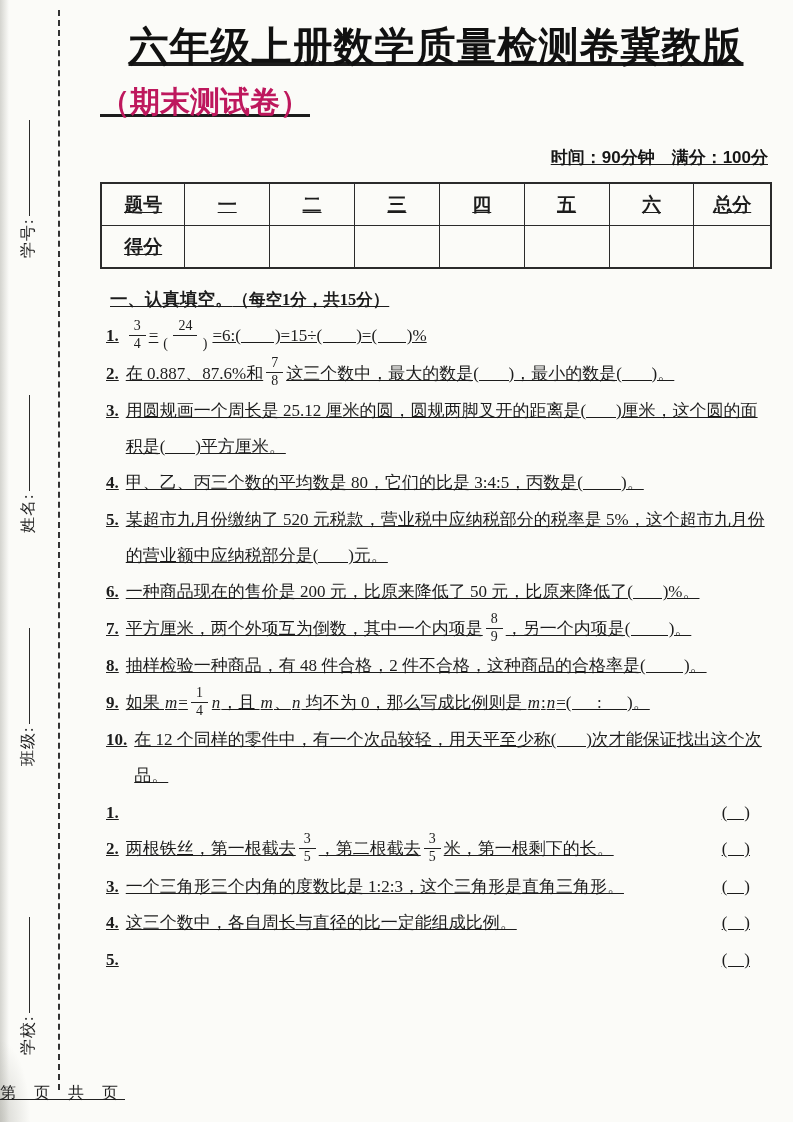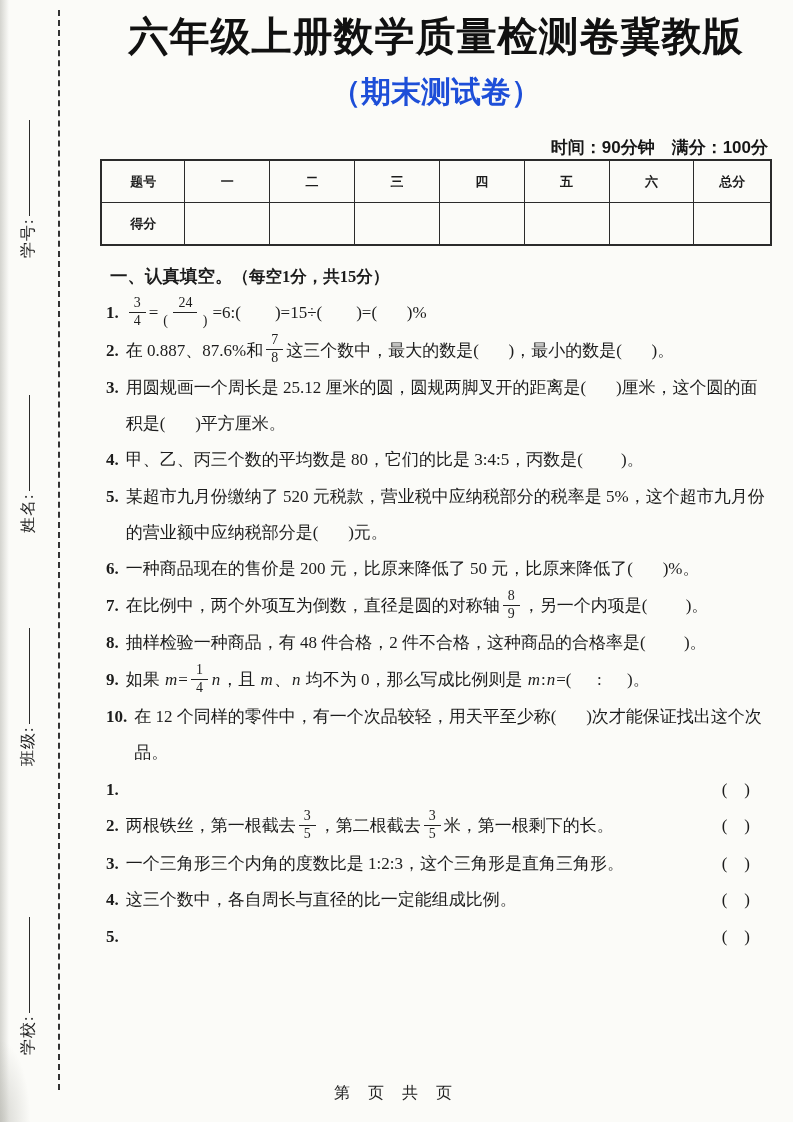--- a/index.html
+++ b/index.html
@@ -18,52 +18,52 @@
 
   
   .divider{position:absolute;left:58px;top:10px;height:1080px;width:0;border-left:2px dashed #333;}
   .side-field{position:absolute;left:18px;transform:rotate(-90deg);transform-origin:0 0;
     white-space:nowrap;font-size:16px;color:#222;}
   .side-label{letter-spacing:1px;}
   .side-line{display:inline-block;width:96px;border-bottom:1.6px solid #2a2a2a;transform:translateY(-3px);margin-left:3px;}
   .sf-0{top:258px}.sf-1{top:533px}.sf-2{top:766px}.sf-3{top:1055px}
 
   
-  .content{position:absolute;left:100px;top:0;width:672px;padding-top:12px;}
+  .content{position:absolute;left:100px;top:0;width:672px;padding-top:22px;text-decoration:underline;}
   h1.title{margin:0;text-align:center;font-family:"Liberation Sans","DejaVu Sans",sans-serif;
     font-size:40px;font-weight:bold;letter-spacing:1px;line-height:1.2;color:#111;}
-  h2.subtitle{margin:14px 0 2px;text-align:center;font-family:"Liberation Sans","DejaVu Sans",sans-serif;
-    font-size:30px;font-weight:bold;line-height:1.2;color:#1d4ed8;}
+  h2.subtitle{margin:14px 0 2px;font-family:"Liberation Sans","DejaVu Sans",sans-serif;
+    font-size:30px;font-weight:bold;line-height:1.2;color:#be185d;}
   .meta{margin:26px 4px 0 0;text-align:right;font-family:"Liberation Sans","DejaVu Sans",sans-serif;
     font-size:17px;font-weight:bold;color:#161616;}
 
-  table.score{width:100%;border-collapse:collapse;margin-top:0;border:2.4px solid #2b2b2b;
-    font-size:13px;}
+  table.score{width:100%;border-collapse:collapse;margin-top:13px;border:2.4px solid #2b2b2b;
+    font-size:19px;}
   table.score th,table.score td{border:1.4px solid #2b2b2b;height:41px;text-align:center;
     font-weight:600;padding:0;}
   table.score th:first-child{width:12.5%;}
   table.score th:last-child{width:11.5%;}
 
   .sec-head{margin:14px 10px 2px;font-size:17.5px;line-height:1.9;}
   .sec-main{font-weight:bold;font-family:"Liberation Sans","DejaVu Sans",sans-serif;}
   .sec-note{font-size:16.5px;}
 
   .q{display:flex;align-items:flex-start;padding-left:6px;margin:1px 0;font-size:17px;}
   .q-no{font-weight:bold;margin-right:7px;line-height:2.1;white-space:nowrap;}
   .q-body{line-height:2.1;}
   .q-paren{margin-left:auto;margin-right:22px;padding-left:8px;white-space:nowrap;line-height:2.1;}
 
   .frac{display:inline-flex;flex-direction:column;align-items:center;vertical-align:middle;
     line-height:1.2;font-size:0.82em;margin:0 3px;transform:translateY(-2px);}
   .fnum{border-bottom:1.2px solid #222;padding:0 5px;}
   .fden{padding:0 2px;}
   .mvar{font-style:italic;padding:0 1px;}
 
-  .footer{position:absolute;left:0;right:0;bottom:18px;text-align:center;
-    font-size:16px;letter-spacing:7px;color:#222;}
+  .footer{position:absolute;left:0;right:0;bottom:18px;text-align:left;
+    font-size:16px;letter-spacing:7px;color:#222;text-decoration:underline;}
 </style>
 </head>
 <body>
 
 <div class="page">
   <div class="edge-left"></div>
   <div class="corner-smudge"></div>
 
   <div id="sidebar">
     <div class="divider"></div>
@@ -134,21 +134,21 @@
           <div class="q">
             <span class="q-no">5.</span>
             <div class="q-body"><span>某超市九月份缴纳了 520 元税款，营业税中应纳税部分的税率是 5%，这个超市九月份的营业额中应纳税部分是(&nbsp;&nbsp;&nbsp;&nbsp;&nbsp;&nbsp;&nbsp;)元。</span></div>
           </div>
           <div class="q">
             <span class="q-no">6.</span>
             <div class="q-body"><span>一种商品现在的售价是 200 元，比原来降低了 50 元，比原来降低了(&nbsp;&nbsp;&nbsp;&nbsp;&nbsp;&nbsp;&nbsp;)%。</span></div>
           </div>
           <div class="q">
             <span class="q-no">7.</span>
-            <div class="q-body"><span>在比例中，两个外项互为倒数，直径是圆的对称轴</span><span class="frac">
+            <div class="q-body"><span>平方厘米，两个外项互为倒数，其中一个内项是</span><span class="frac">
                 <span class="fnum">8</span>
                 <span class="fden">9</span>
               </span><span>，另一个内项是(&nbsp;&nbsp;&nbsp;&nbsp;&nbsp;&nbsp;&nbsp;&nbsp;&nbsp;)。</span></div>
           </div>
           <div class="q">
             <span class="q-no">8.</span>
             <div class="q-body"><span>抽样检验一种商品，有 48 件合格，2 件不合格，这种商品的合格率是(&nbsp;&nbsp;&nbsp;&nbsp;&nbsp;&nbsp;&nbsp;&nbsp;&nbsp;)。</span></div>
           </div>
           <div class="q">
             <span class="q-no">9.</span>

